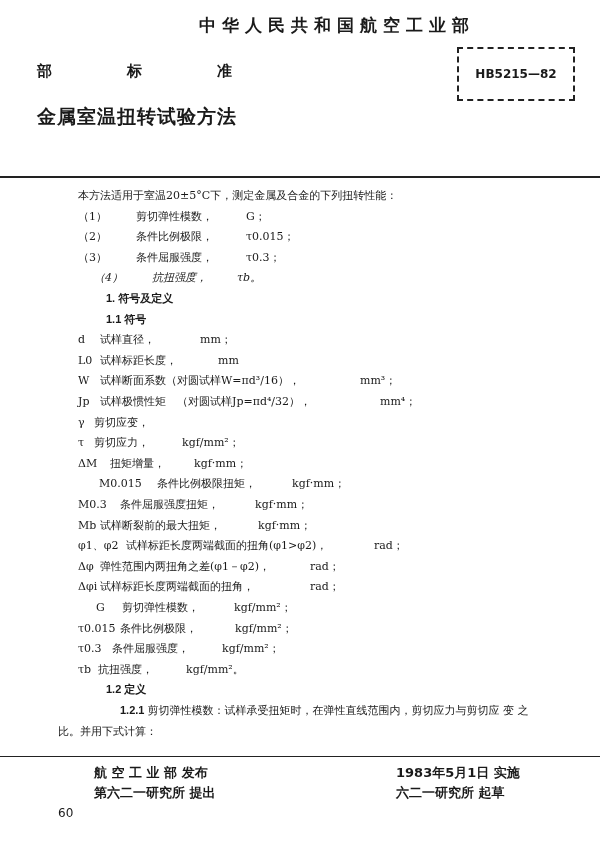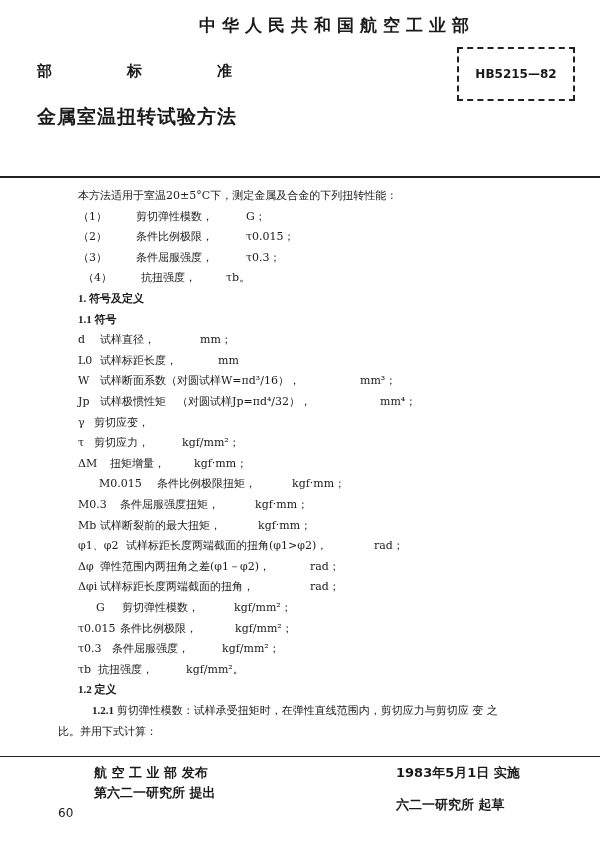--- a/index.html
+++ b/index.html
@@ -14,21 +14,21 @@
   #doc-title { left: 0; width: 600px; top: 104px; text-align: left; font-size: 19px; letter-spacing: 1px; }
   #std-box {
     left: 457px; top: 47px; width: 118px; height: 54px;
     border: 2px dashed #222; box-sizing: border-box;
     display: flex; align-items: center; justify-content: center;
     font-family: "DejaVu Sans", "Liberation Sans", sans-serif; font-weight: bold; font-size: 12px;
   }
   .rule { position: absolute; left: 0; width: 600px; height: 2px; background: #222; }
   .line { font-size: 11px; }
   .lbl { display: inline-block; }
-  .sec { font-family: Liberation Serif, serif; font-weight: bold; }
+  .sec { font-family: Liberation Sans, sans-serif; font-weight: bold; margin-left: 28px; }
   .foot { font-family: "DejaVu Sans", "Liberation Sans", sans-serif; font-weight: bold; font-size: 13px; }
 </style>
 </head>
 <body>
 
 <div class="abs hdr" id="ministry">中华人民共和国航空工业部</div>
 <div class="abs hdr" id="std-type">部 标 准</div>
 <div class="abs hdr" id="doc-title">金属室温扭转试验方法</div>
 <div class="abs" id="std-box">
   <span>HB5215—82</span>
@@ -41,21 +41,21 @@
 
   <div class="abs line" style="left: 78px; top: 208.6px;">
     <span class="lbl" style="width:58px;">（1）</span><span class="lbl" style="width:110px;">剪切弹性模数，</span><span>G；</span>
   </div>
   <div class="abs line" style="left: 78px; top: 229.2px;">
     <span class="lbl" style="width:58px;">（2）</span><span class="lbl" style="width:110px;">条件比例极限，</span><span>τ0.015；</span>
   </div>
   <div class="abs line" style="left: 78px; top: 249.8px;">
     <span class="lbl" style="width:58px;">（3）</span><span class="lbl" style="width:110px;">条件屈服强度，</span><span>τ0.3；</span>
   </div>
-  <div class="abs line" style="left: 83px; top: 270.4px;">
+  <div class="abs line" style="left: 94px; top: 270.4px; font-style: italic;">
     <span class="lbl" style="width:58px;">（4）</span><span class="lbl" style="width:85px;">抗扭强度，</span><span>τb。</span>
   </div>
 
   <div class="abs line sec" style="left: 78px; top: 291px;">1.  符号及定义</div>
   <div class="abs line sec" style="left: 78px; top: 311.6px;">1.1  符号</div>
 
   <div class="abs line" style="left: 78px; top: 332.2px;">
     <span class="lbl" style="width:22px;">d</span><span class="lbl" style="width:100px;">试样直径，</span><span>mm；</span>
   </div>
   <div class="abs line" style="left: 78px; top: 352.8px;">
@@ -109,14 +109,14 @@
 <div class="abs line sec" style="left: 78px; top: 682.4px;">1.2  定义</div>
     <div class="abs line" style="left: 92px; top: 703px;"><span class="sec">1.2.1  </span><span>剪切弹性模数：试样承受扭矩时，在弹性直线范围内，剪切应力与剪切应 变 之</span></div>
     <div class="abs line" style="left: 58px; top: 723.6px;">比。并用下式计算：</div>
   </div>
 
 <div class="rule" style="top:756px; height:1px;"></div>
 
 <div class="abs foot" style="left:94px; top:764px;">航 空 工 业 部  发布</div>
 <div class="abs foot" style="left:94px; top:784px;">第六二一研究所  提出</div>
 <div class="abs foot" style="left:396px; top:764px;">1983年5月1日   实施</div>
-<div class="abs foot" style="left:396px; top:784px;margin-top:12px;">六二一研究所   起草</div>
+<div class="abs foot" style="left:396px; top:784px;">六二一研究所   起草</div>
 <div class="abs" style="left:58px; top:806px; font-family:'DejaVu Sans', sans-serif; font-size:12px;">60</div>
 
 </body></html>

